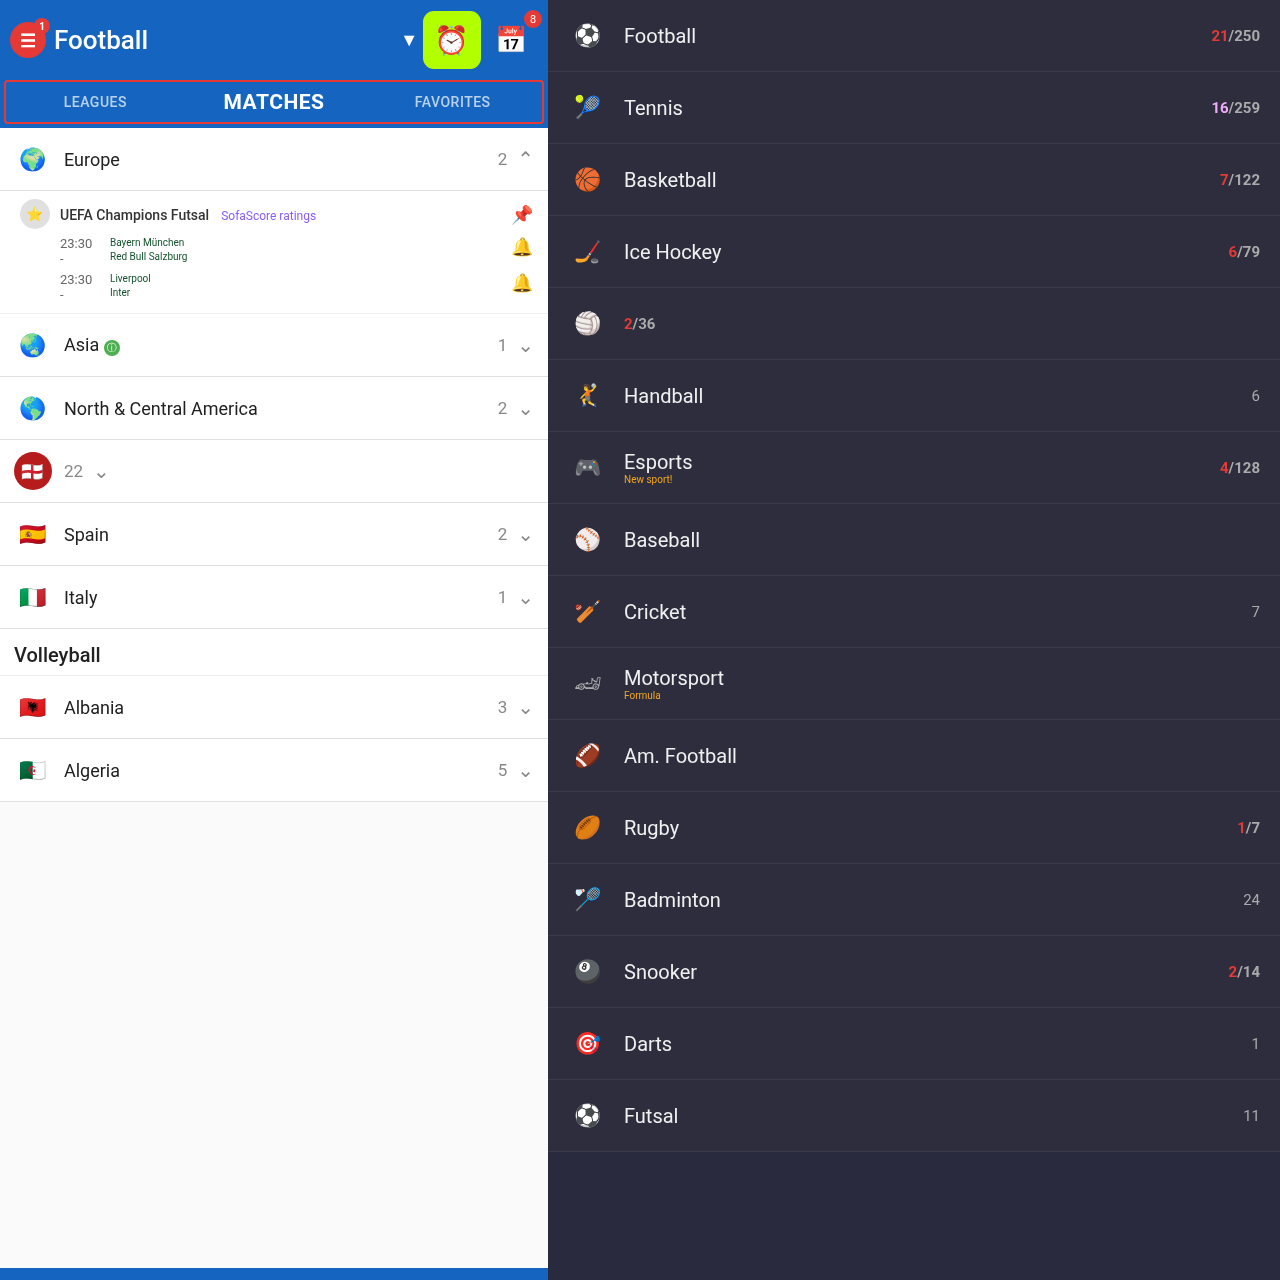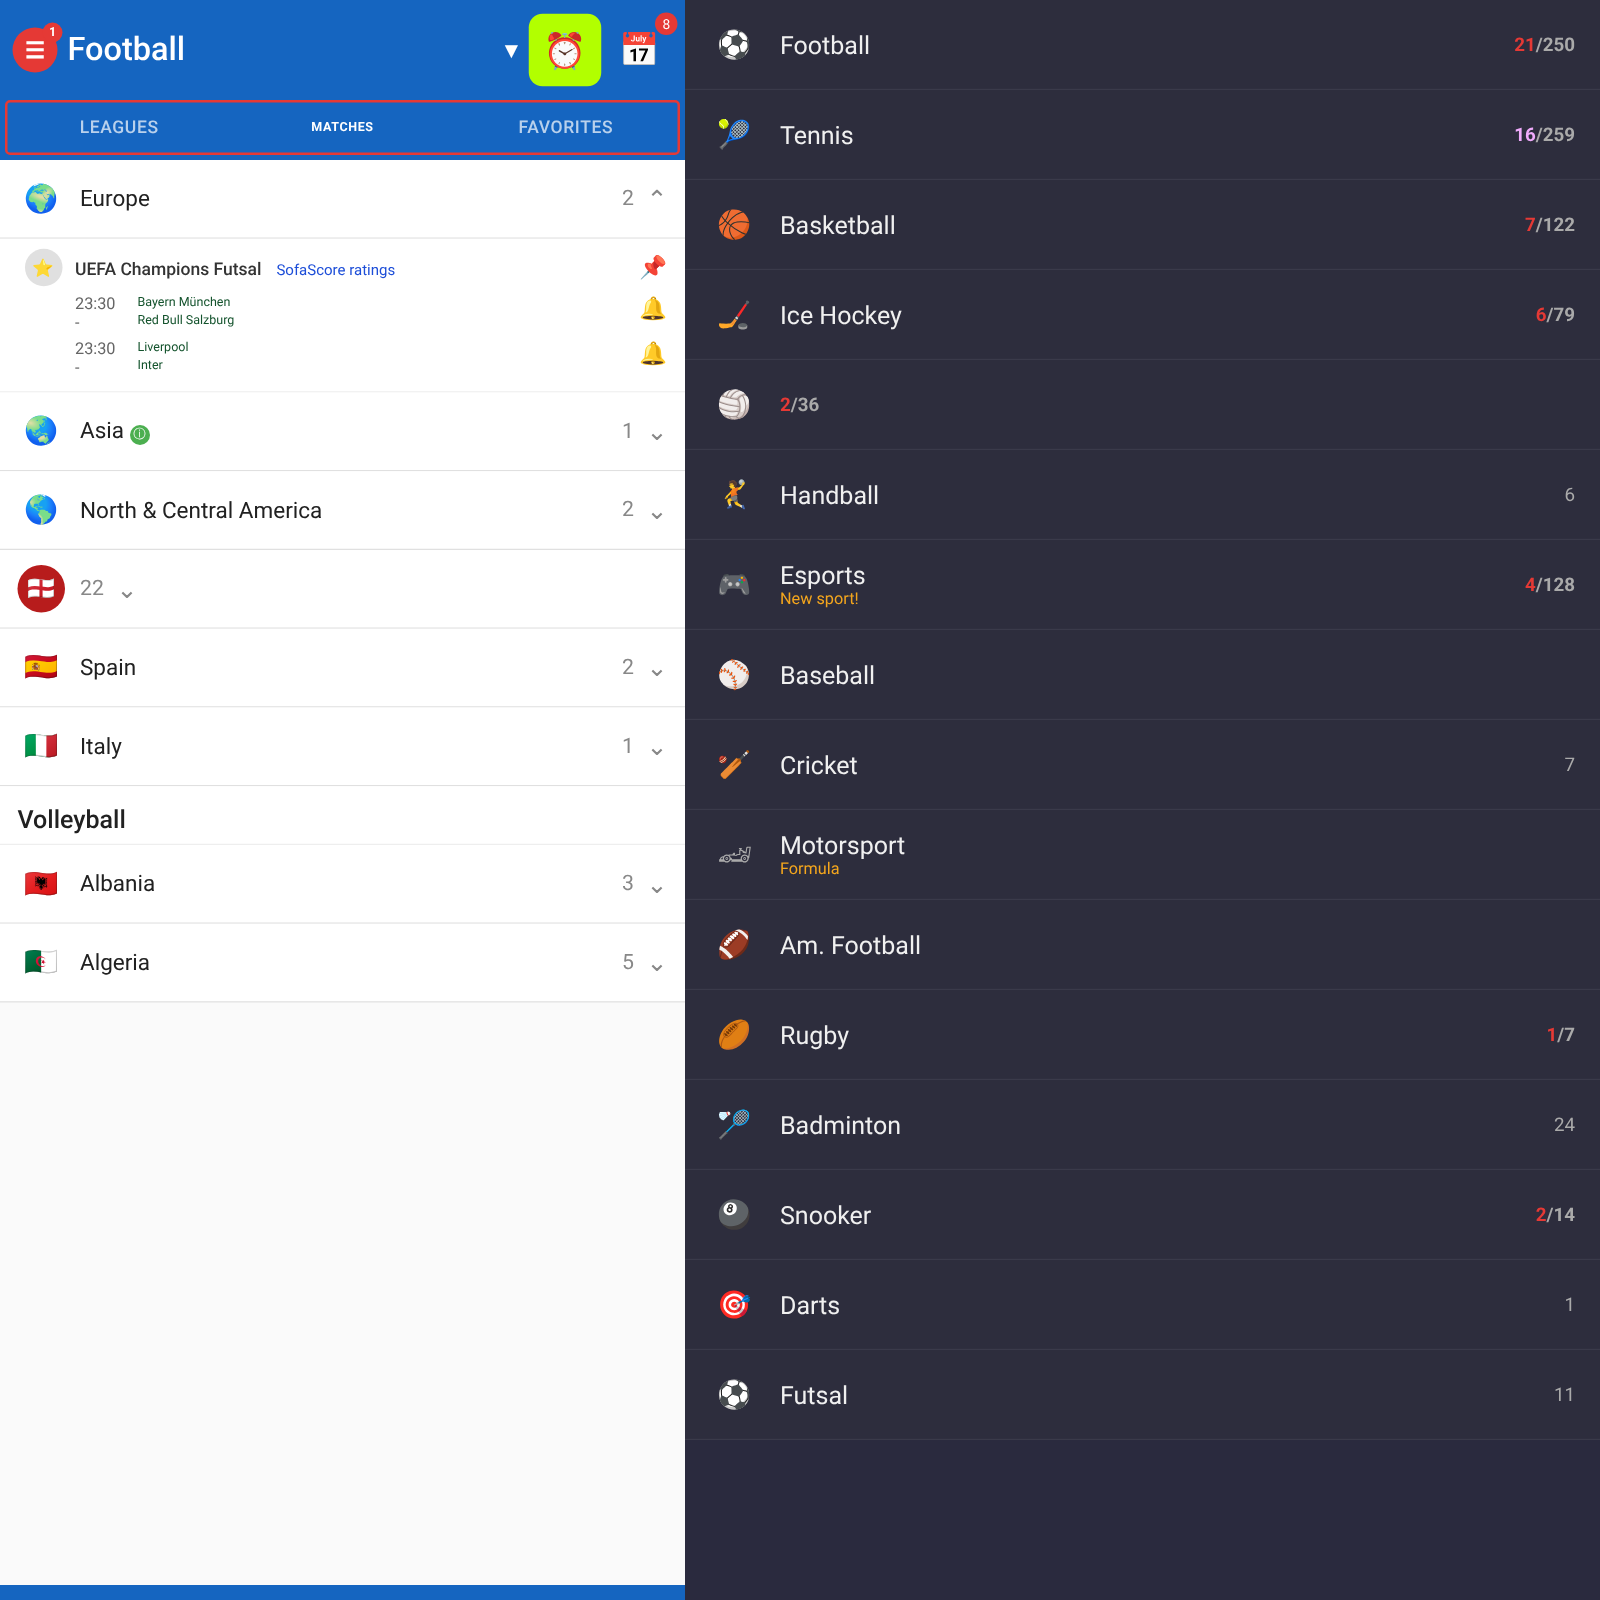--- a/index.html
+++ b/index.html
@@ -84,21 +84,21 @@
       display: flex; align-items: center; justify-content: center;
       color: rgba(255,255,255,0.7);
       font-size: 14px;
       font-weight: 500;
       cursor: pointer;
       letter-spacing: 0.5px;
     }
     .tab.active {
       color: white;
       font-weight: 700;
-      font-size: 10px;
+      font-size: 21px;
     }
 
     
     .content {
       background: #fafafa;
       margin-top: 4px;
       height: calc(1280px - 140px);
       overflow: hidden;
     }
 
@@ -151,21 +151,21 @@
       font-size: 14px;
       margin-right: 10px;
     }
     .league-name {
       font-size: 14px;
       color: #333;
       font-weight: 500;
     }
     .league-rating {
       font-size: 12px;
-      color: #1d4ed8;
+      color: #8b5cf6;
       margin-left: 8px;
     }
     .pin-icon {
       margin-left: auto;
       color: #bbb;
       font-size: 18px;
     }
     .match-row {
       display: flex;
       padding: 3px 0 3px 40px;
@@ -257,21 +257,21 @@
       color: #aaa;
       margin-right: 16px;
     }
     .sport-name {
       flex: 1;
       font-size: 20px;
       color: #f0f0f0;
       font-weight: 400;
     }
     .sport-sub {
-      font-size: 13px;
+      font-size: 10px;
       color: #f4a61d;
       display: block;
     }
     .sport-count {
       font-size: 15px;
       color: #e53935;
       font-weight: 700;
     }
     .sport-count-plain {
       font-size: 15px;

